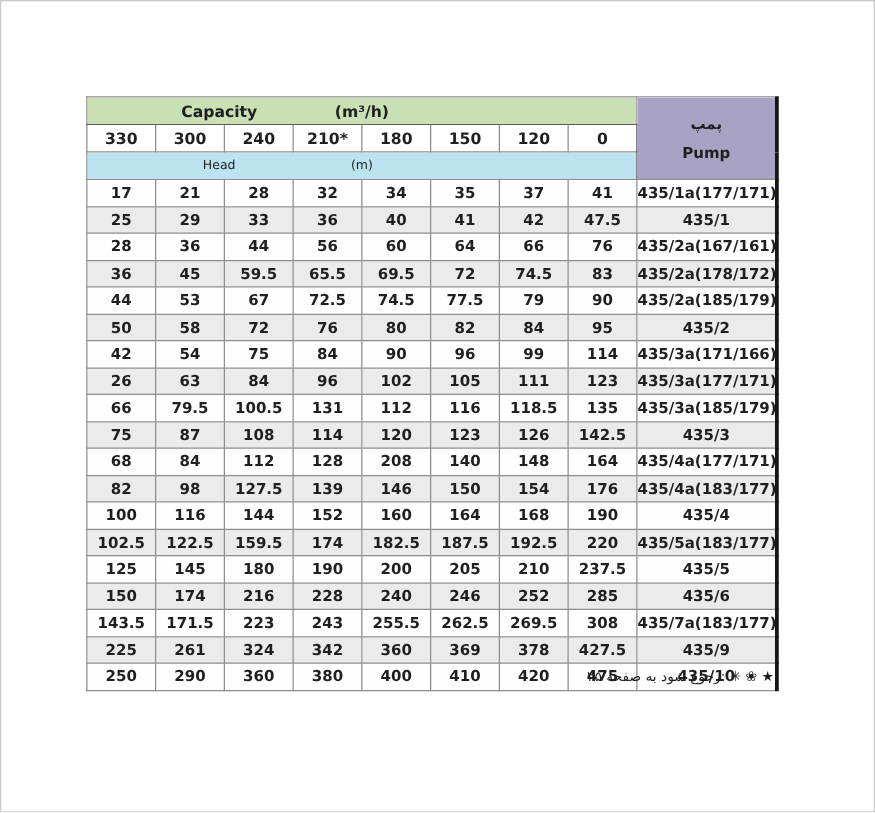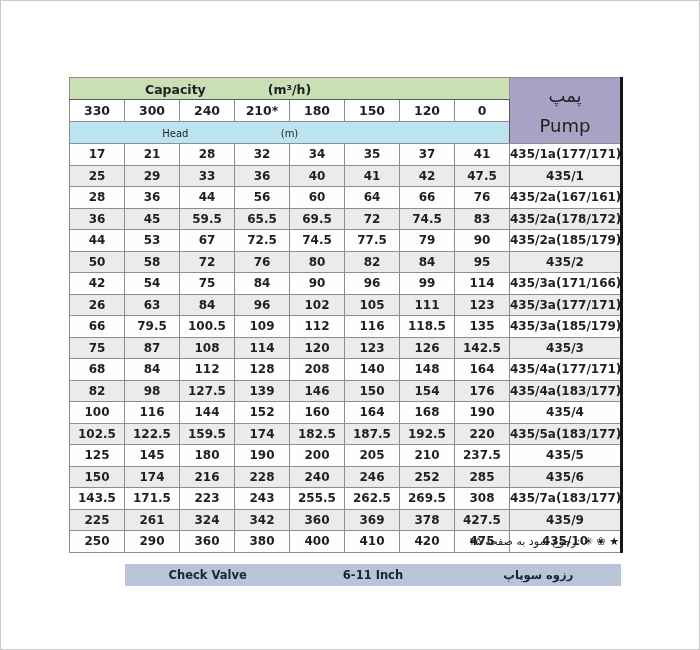--- a/index.html
+++ b/index.html
@@ -61,22 +61,22 @@
 
   .vals-row td {
     height: 21px;
     background: #ffffff;
     font-weight: bold;
     font-size: 12.5px;
   }
 
   .pump-cell {
     background: var(--pump-header-bg, #a8a3c5);
-    font-weight: normal;
-    font-size: 18px;
+    font-weight: bold;
+    font-size: 12px;
     border-left-color: #5a5a5a !important;
   }
   .pump-cell .fa { margin-bottom: 9px; direction: rtl; }
 
   
   .data-row td {
     height: 20.5px;
     font-size: 12px;
     font-weight: bold;
     background: #fefefe;
@@ -247,21 +247,21 @@
           <td>102</td>
           <td>105</td>
           <td>111</td>
           <td>123</td>
           <td class="pump-name-cell">435/3a(177/171)</td>
         </tr>
         <tr class="data-row">
           <td>66</td>
           <td>79.5</td>
           <td>100.5</td>
-          <td>109</td>
+          <td>131</td>
           <td>112</td>
           <td>116</td>
           <td>118.5</td>
           <td>135</td>
           <td class="pump-name-cell">435/3a(185/179)</td>
         </tr>
         <tr class="data-row alt">
           <td>75</td>
           <td>87</td>
           <td>108</td>
@@ -369,19 +369,14 @@
           <td>410</td>
           <td>420</td>
           <td>475</td>
           <td class="pump-name-cell">435/10</td>
         </tr>
       </tbody>
   </table>
 
   <div class="footnote">★ ❀ ✳ :رجوع شود به صفحه ۲۵</div>
 
-  <div class="bottom-bar">
-    <div class="en">Check Valve</div>
-    <div class="en">6-11 Inch</div>
-    <div class="fa">رزوه سوپاپ</div>
-  </div>
 
 </div>
 
 </body></html>

